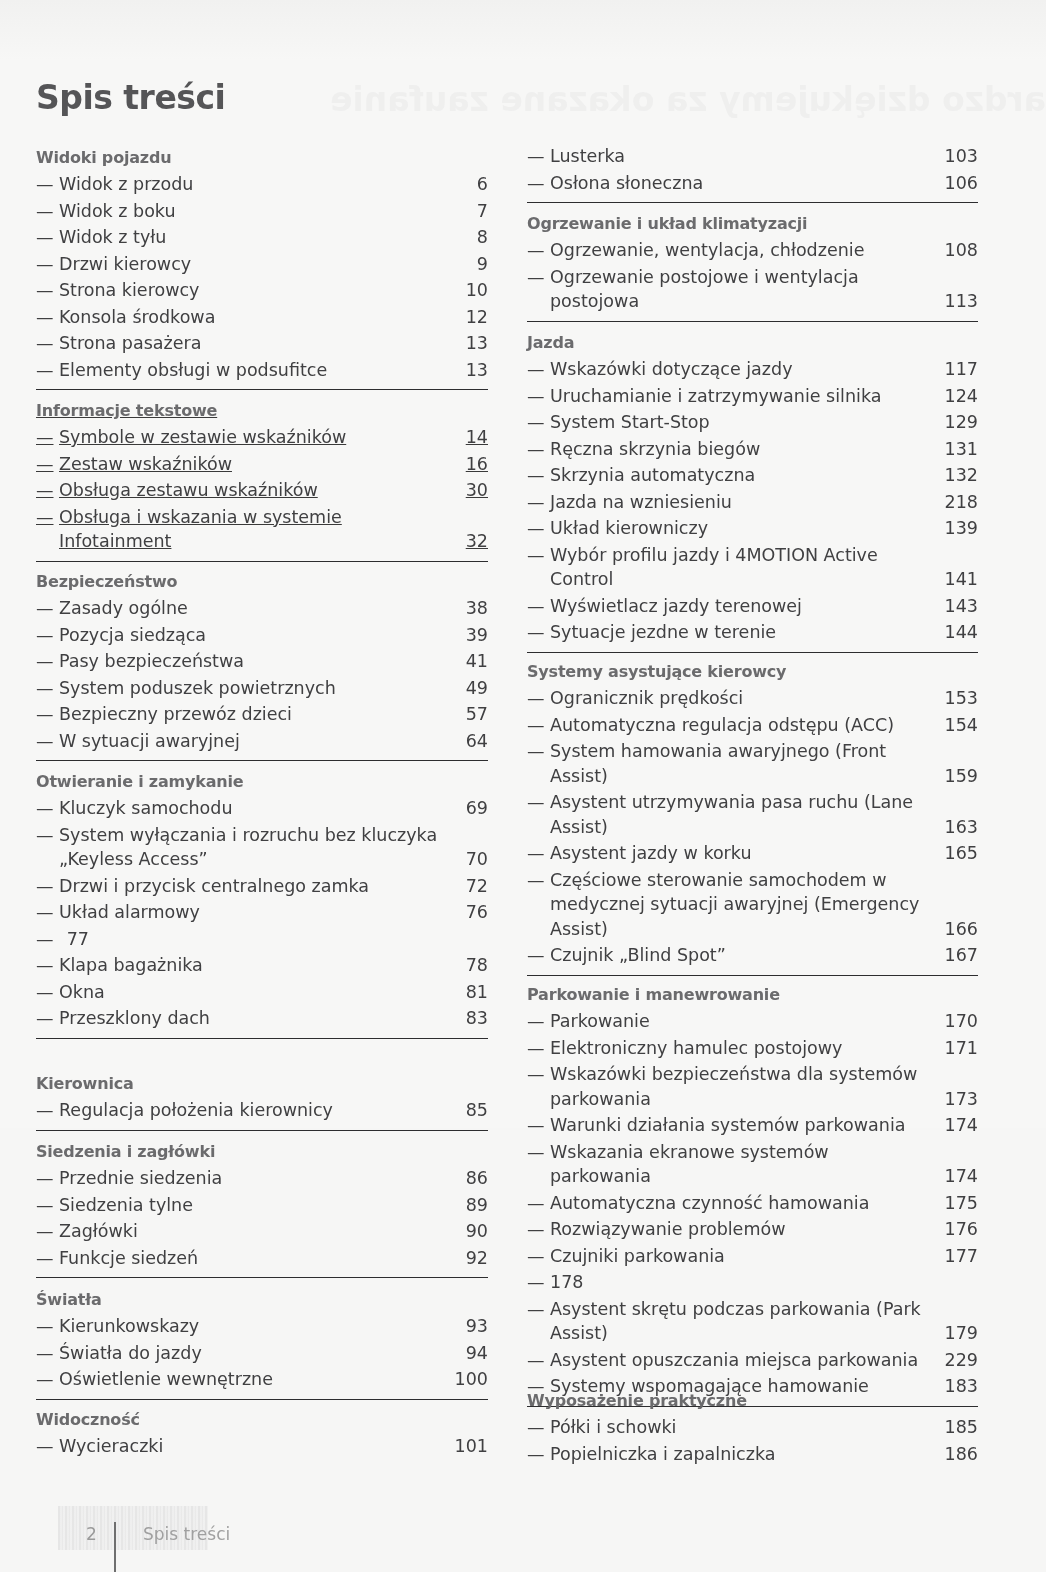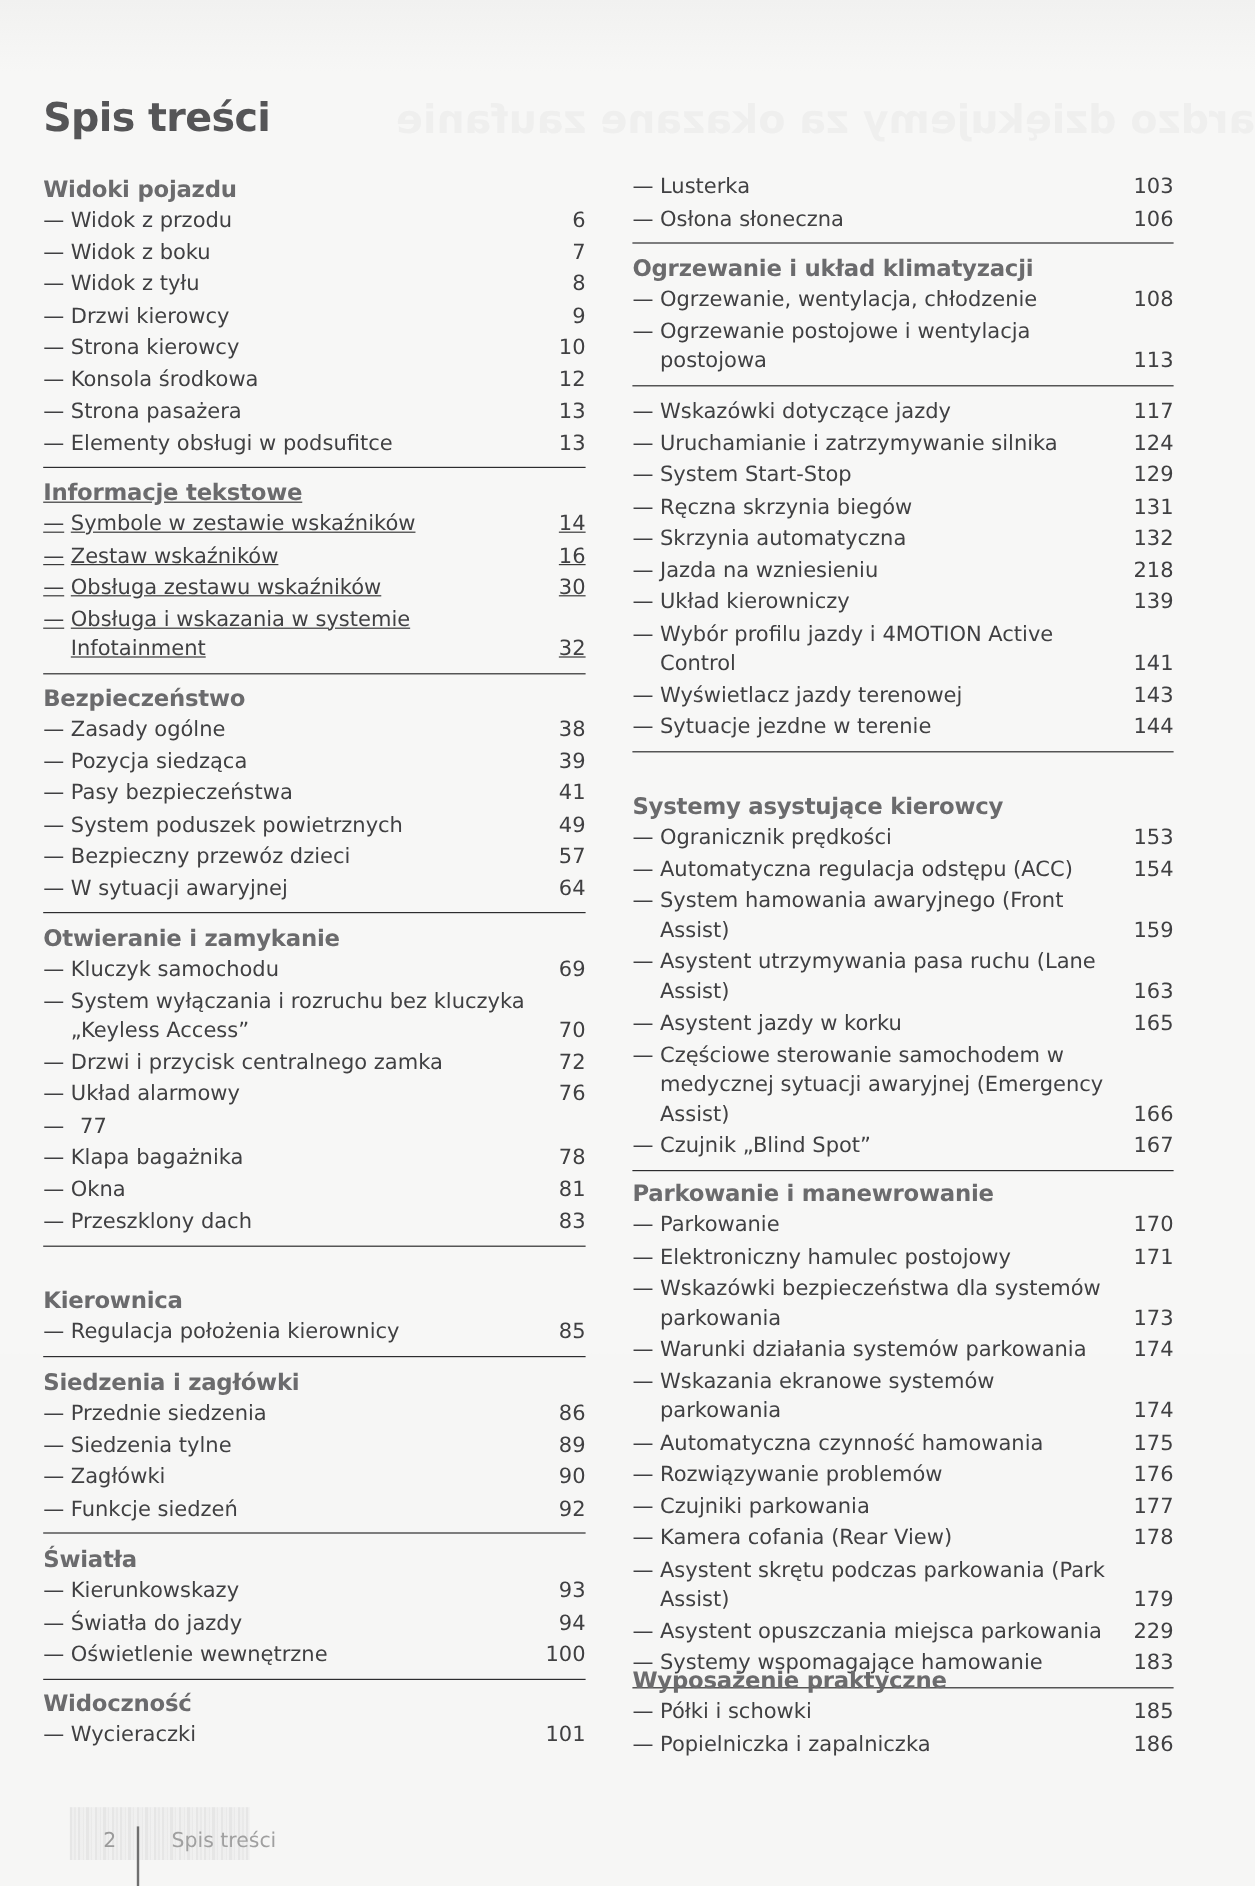--- a/index.html
+++ b/index.html
@@ -41,21 +41,21 @@
     .col-right { left: 527px; width: 451px; }
 
     .section {
       position: absolute;
       left: 0;
       right: 0;
     }
     .section-title {
       font-family: "DejaVu Sans", sans-serif;
       font-weight: bold;
-      font-size: 19px;
+      font-size: 16px;
       color: #6b6b6d;
       line-height: 26px;
       height: 26px;
       letter-spacing: -0.2px;
       white-space: nowrap;
     }
     .entry {
       position: relative;
       display: flex;
       align-items: flex-end;
@@ -376,20 +376,21 @@
         </div>
       <div class="entry">
           <span class="dash">—</span>
           <span class="label">Ogrzewanie postojowe i wentylacja postojowa</span>
           <span class="page-num">113</span>
         </div>
       <div class="rule"></div>
     </div>
 
     <div class="section" style="top:330px;">
+      <div class="section-title">Jazda</div>
       <div class="entry">
           <span class="dash">—</span>
           <span class="label">Wskazówki dotyczące jazdy</span>
           <span class="page-num">117</span>
         </div>
       <div class="entry">
           <span class="dash">—</span>
           <span class="label">Uruchamianie i zatrzymywanie silnika</span>
           <span class="page-num">124</span>
         </div>
@@ -513,21 +514,20 @@
           <span class="label">Rozwiązywanie problemów</span>
           <span class="page-num">176</span>
         </div>
       <div class="entry">
           <span class="dash">—</span>
           <span class="label">Czujniki parkowania</span>
           <span class="page-num">177</span>
         </div>
       <div class="entry">
           <span class="dash">—</span>
-          <span class="label">Kamera cofania (Rear View)</span>
           <span class="page-num">178</span>
         </div>
       <div class="entry">
           <span class="dash">—</span>
           <span class="label">Asystent skrętu podczas parkowania (Park Assist)</span>
           <span class="page-num">179</span>
         </div>
       <div class="entry">
           <span class="dash">—</span>
           <span class="label">Asystent opuszczania miejsca parkowania</span>

